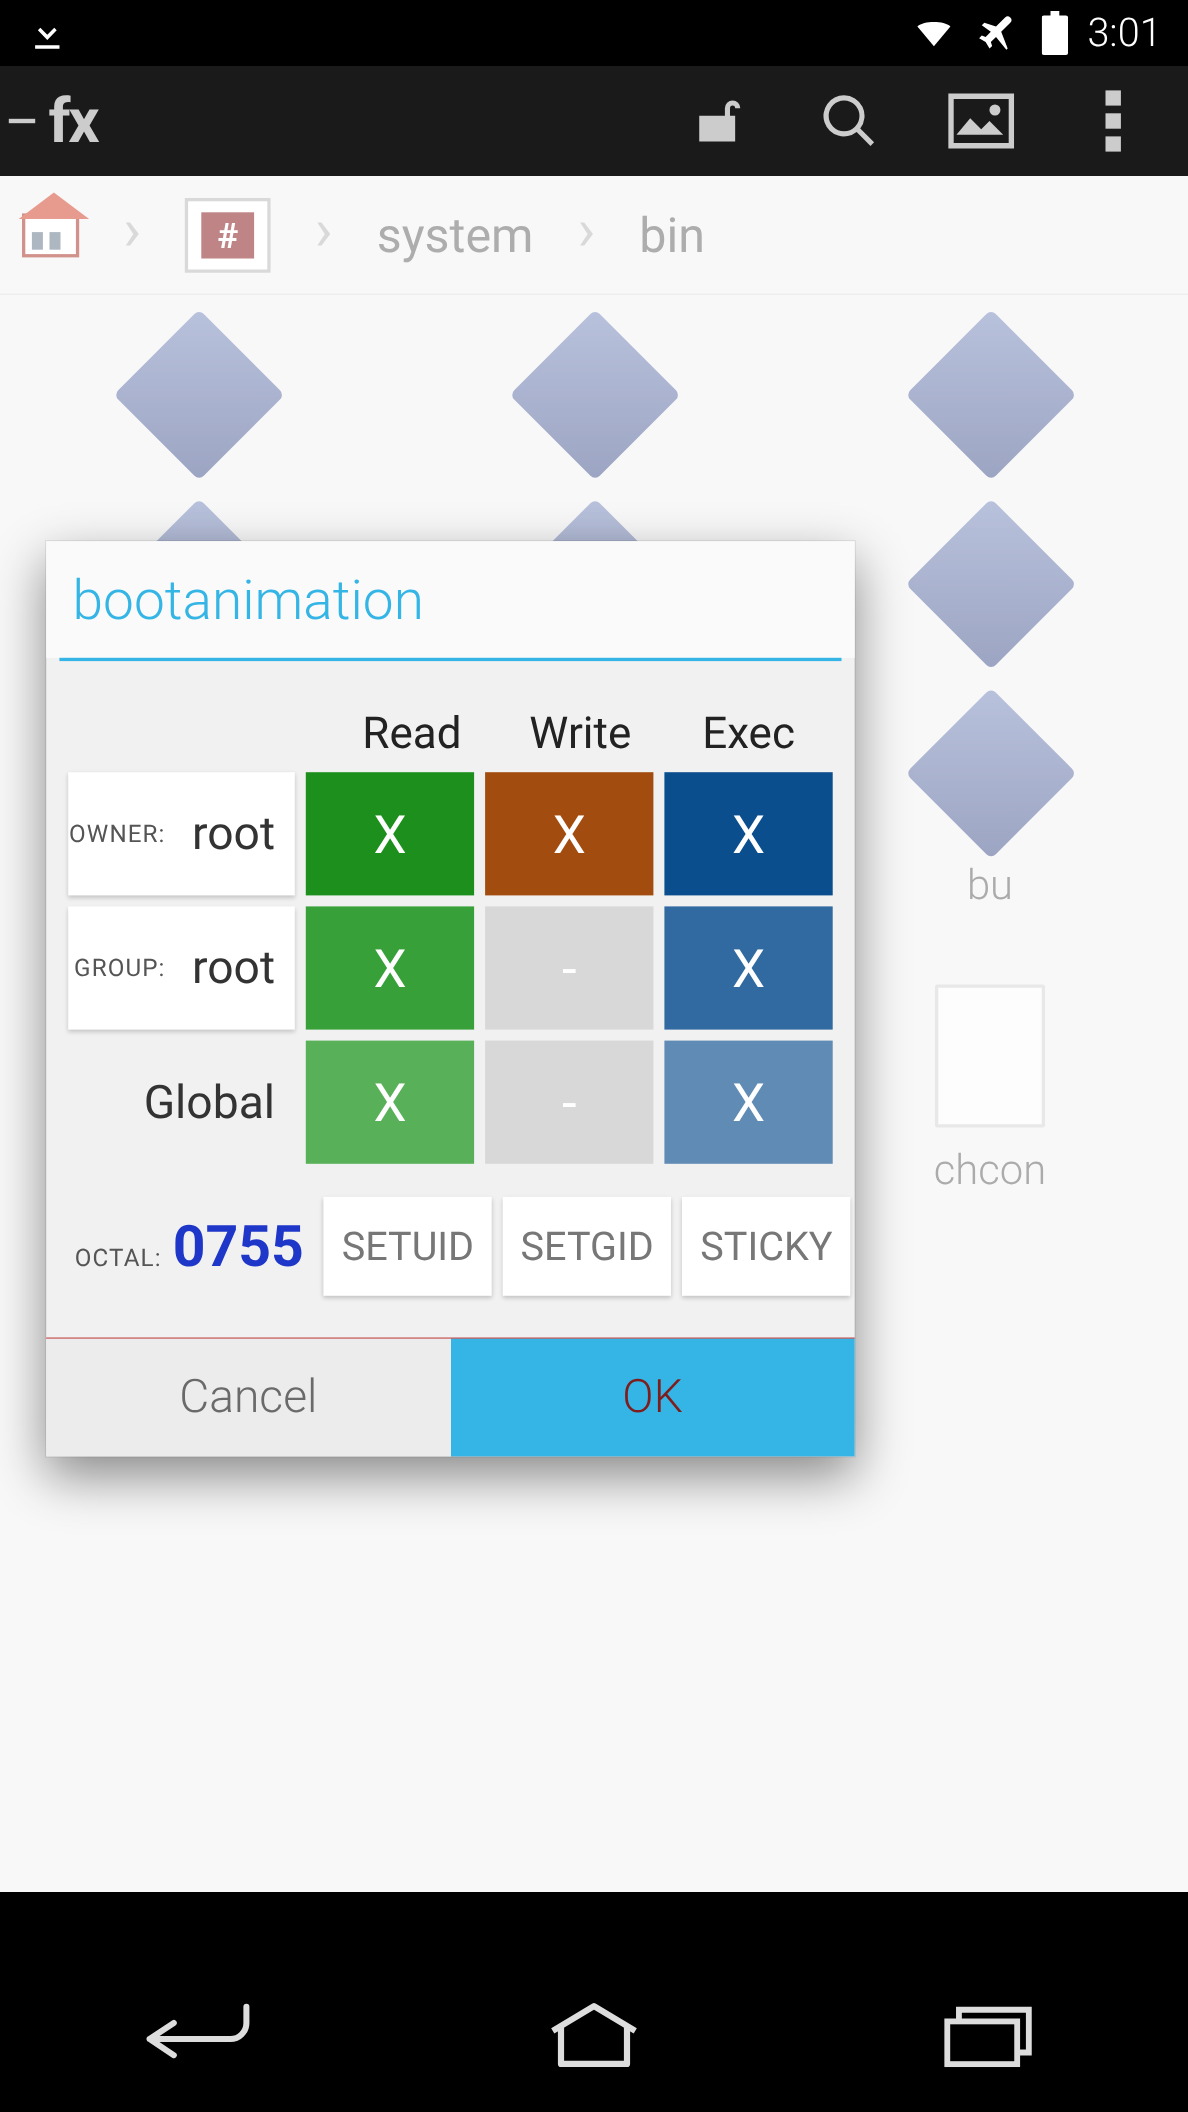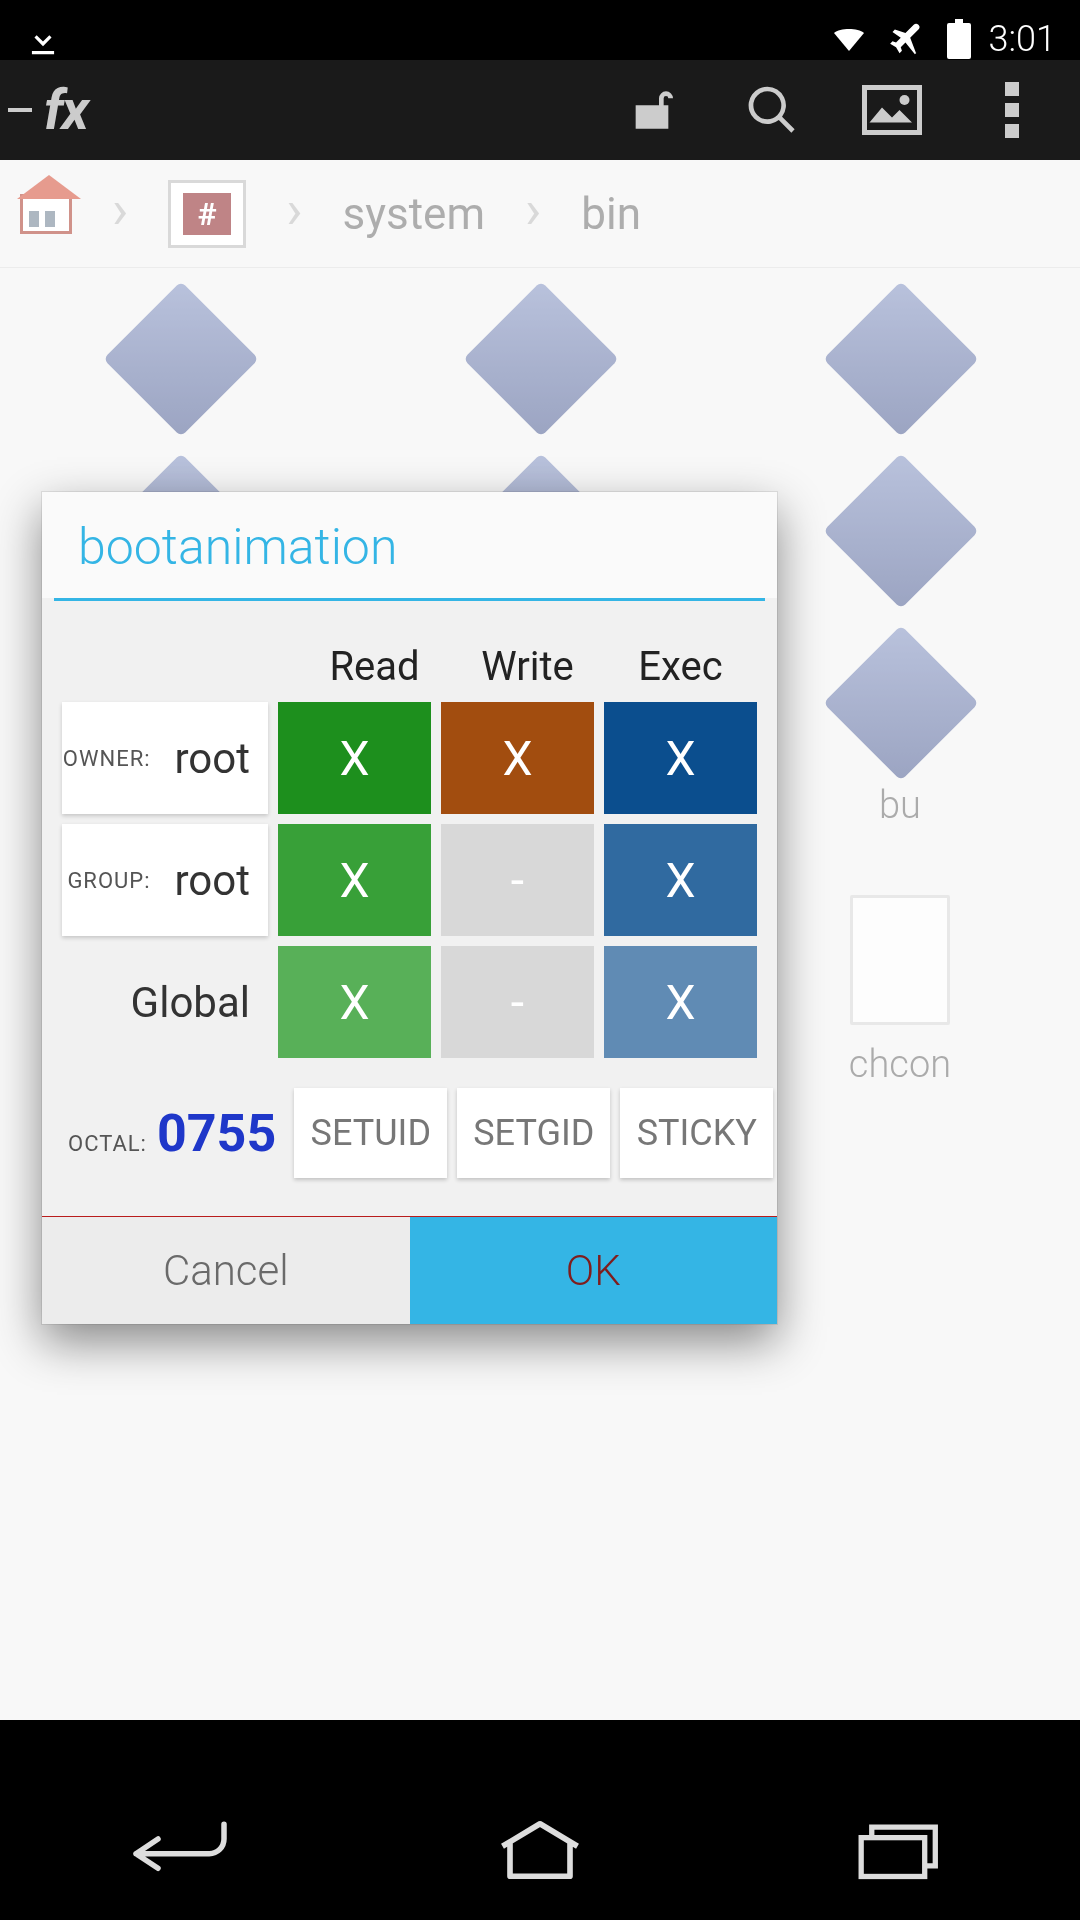--- a/index.html
+++ b/index.html
@@ -1,26 +1,26 @@
 <!DOCTYPE html>
 <html><head>
 <meta charset="utf-8">
 <style>
 * { box-sizing: border-box; margin: 0; padding: 0; }
 html, body { width: 1080px; height: 1920px; overflow: hidden; font-family: Roboto, "Helvetica Neue", Arial, sans-serif; background: #000; }
 
 
-.status-bar { height: 60px; background: #000; color: #fff; display: flex; align-items: flex-end; padding: 0 24px; font-size: 36px; }
+.status-bar { height: 60px; background: #000; color: #fff; display: flex; align-items: center; padding: 0 24px; font-size: 36px; }
 .status-left { display: flex; align-items: center; gap: 16px; }
 .status-right { margin-left: auto; display: flex; align-items: center; gap: 18px; }
 
 
 .action-bar { height: 100px; background: #1a1a1a; display: flex; align-items: center; padding: 0 8px; }
 .action-edge { width: 24px; height: 4px; background: #ccc; margin-right: 12px; }
-.action-logo { color: #ccc; font-style: italic; font-weight: bold; font-size: 56px; letter-spacing: -2px; }
+.action-logo { color: #ccc; font-weight: bold; font-size: 56px; letter-spacing: -2px; }
 .action-spacer { flex: 1; }
 .action-btn { width: 120px; height: 100px; display: flex; align-items: center; justify-content: center; }
 
 
 .page-bg { position: relative; height: 1560px; background: #f2f2f2; }
 .breadcrumbs { height: 108px; display: flex; align-items: center; padding: 0 20px; border-bottom: 1px solid #ddd; color: #6a6a6a; font-size: 44px; }
 .crumb { display: flex; align-items: center; gap: 16px; margin-right: 40px; }
 .chev { color: #bbb; margin-right: 40px; font-size: 54px; position:relative; top:-4px;}
 .home-ico { width: 52px; height: 40px; background: #fff; border: 3px solid #aa3a2a; position: relative; }
 .home-ico::before { content: ""; position: absolute; top: -22px; left: -6px; width: 0; height: 0; border-left: 32px solid transparent; border-right: 32px solid transparent; border-bottom: 24px solid #d24a32; }
@@ -31,21 +31,21 @@
 
 .file-grid { display: grid; grid-template-columns: repeat(3, 1fr); padding: 24px 0; gap: 24px 0; }
 .file-item { display: flex; flex-direction: column; align-items: center; text-align: center; color: #666; font-size: 38px; }
 .file-icon { width: 140px; height: 140px; margin-bottom: 8px; position: relative; }
 .file-diamond { width: 110px; height: 110px; background: linear-gradient(135deg, #8090c0, #4a5a90); transform: rotate(45deg); position: absolute; top: 12px; left: 16px; border-radius: 6px;}
 .file-page { width: 100px; height: 130px; background: #fcfcfc; border: 3px solid #d5d5d5; border-radius: 2px; margin: 0 auto;}
 .file-label { width: 280px; line-height: 1.15; word-break: break-word; font-weight: 300;}
 
 .dim-overlay { position: absolute; inset: 0; background: rgba(255,255,255,0.45); }
 .modal { position: absolute; left: 42px; top: 332px; width: 735px; background: #f1f1f1; box-shadow: 0 18px 44px rgba(0,0,0,0.45), 0 0 0 1px rgba(0,0,0,0.08); }
-.modal-title { color: #34b5e5; font-size: 50px; font-weight: 300; padding: 26px 36px 22px; background:#fafafa;}
+.modal-title { color: #34b5e5; font-size: 50px; font-weight: 300; padding: 26px 24px 22px; background:#fafafa;}
 .modal-divider { height: 3px; background: #34b5e5; width: calc(100% - 24px); margin-left:12px; }
 
 .perm-body { padding: 14px 10px 14px 10px; }
 .perm-head { display: grid; grid-template-columns: 1fr repeat(3, 153px); text-align: center; font-size: 40px; color: #222; margin: 28px 10px 12px; }
 .perm-head div:first-child{visibility:hidden;}
 
 .perm-grid { display: grid; grid-template-columns: 1fr repeat(3, 153px); grid-auto-rows: 112px; gap: 10px; padding: 0 10px; }
 .plabel { background: transparent; display: flex; align-items: center; justify-content: flex-end; padding-right: 18px; font-size: 42px; color: #333; gap:24px;}
 .plabel.card { background: #fff; box-shadow: 0 2px 4px rgba(0,0,0,0.18); }
 .plabel .sm { font-size: 22px; color: #555; letter-spacing:1px;}

